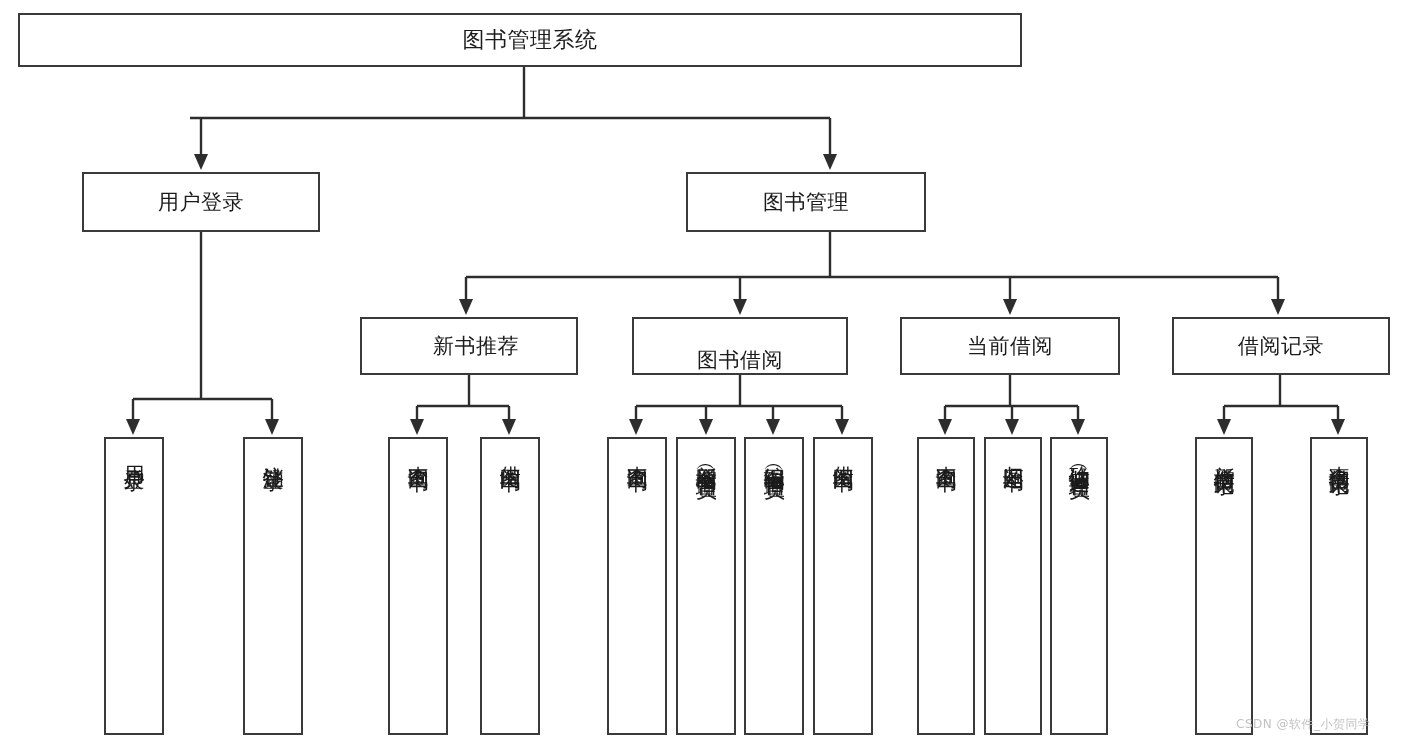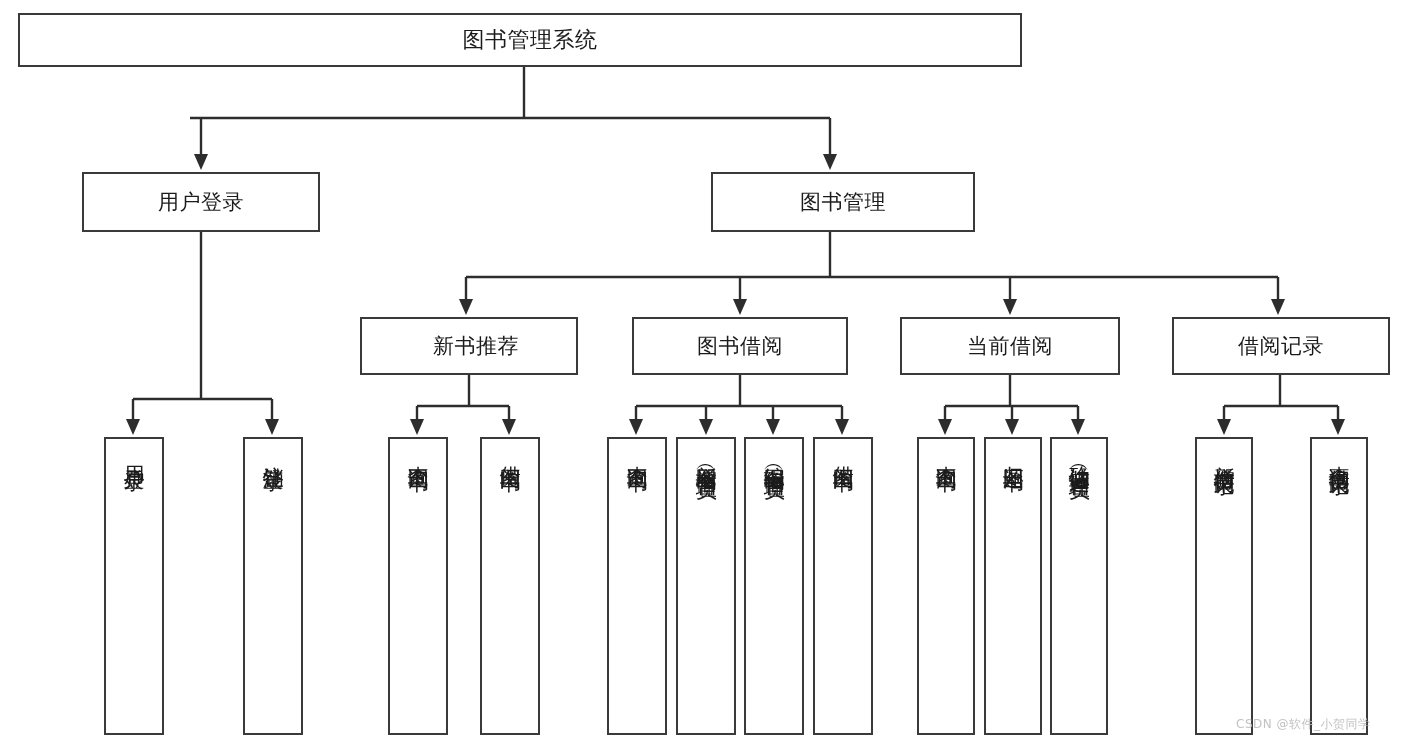--- a/index.html
+++ b/index.html
@@ -124,27 +124,27 @@
       <polygon points="1331,419 1345,419 1338,435" fill="#2d2d2d"></polygon>
     </svg>
 
   <div id="nodes">
       <div class="node root" style="left: 18px; top: 13px; width: 1004px; height: 54px;">
         <span class="label">图书管理系统</span>
       </div>
       <div class="node level2" style="left: 82px; top: 172px; width: 238px; height: 60px;">
         <span class="label">用户登录</span>
       </div>
-      <div class="node level2" style="left: 711px; top: 172px; width: 264px; height: 60px;">
+      <div class="node level2" style="left: 686px; top: 172px; width: 240px; height: 60px;">
         <span class="label">图书管理</span>
       </div>
       <div class="node level3" style="left: 360px; top: 317px; width: 218px; height: 58px; padding-left: 14px;">
         <span class="label">新书推荐</span>
       </div>
-      <div class="node level3" style="left: 632px; top: 317px; width: 216px; height: 58px;">
+      <div class="node level3" style="left: 632px; top: 317px; width: 216px; height: 58px; align-items: flex-end;">
         <span class="label">图书借阅</span>
       </div>
       <div class="node level3" style="left: 900px; top: 317px; width: 220px; height: 58px; font-family: Liberation Serif, serif;">
         <span class="label">当前借阅</span>
       </div>
       <div class="node level3" style="left: 1172px; top: 317px; width: 218px; height: 58px;">
         <span class="label">借阅记录</span>
       </div>
       <div class="node leaf" style="left: 104px; top: 437px; width: 60px; height: 298px;">
         <span class="label">用户登录</span>

